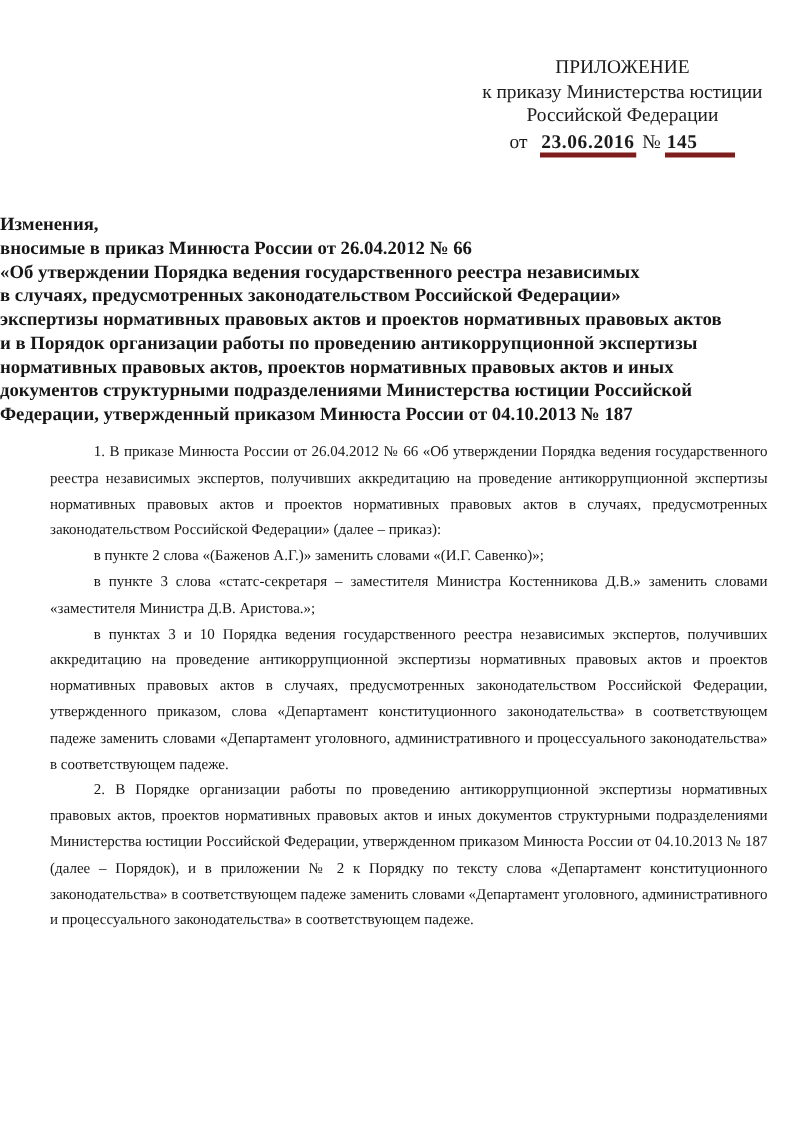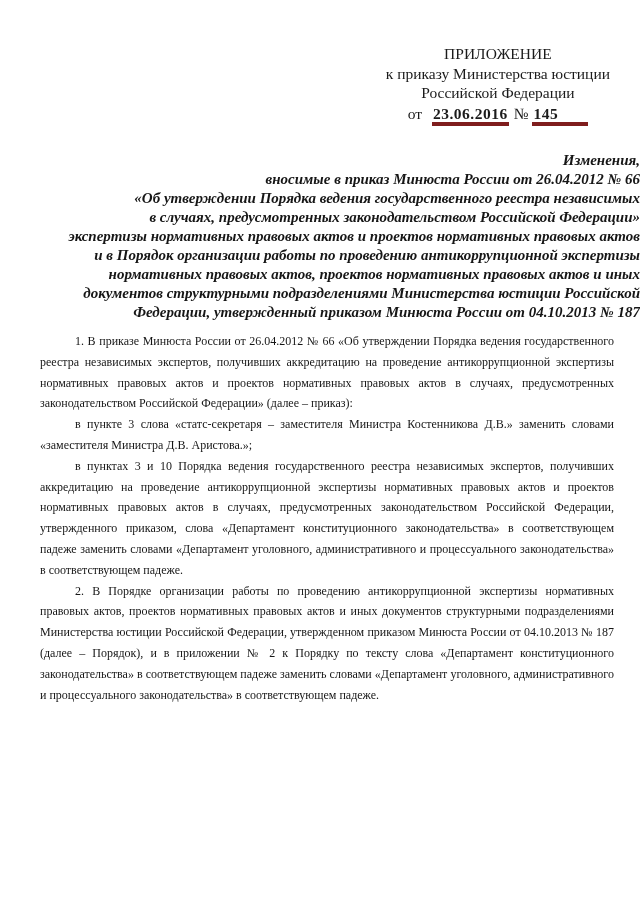--- a/index.html
+++ b/index.html
@@ -43,27 +43,26 @@
     margin-top: 28px;
   }
   .nsign {
     margin-left: 5px;
   }
   .pfx {
     margin-right: 10px;
   }
   
   .doc-title {
-    margin-top: 28px;
-    text-align: right;
+    margin-top: 48px;
+    text-align: left;
     font-size: 15px;
     line-height: 19px;
     font-weight: 600;
     color: #161616;
-    font-style: italic;
   }
   .doc-title .tl {
     white-space: nowrap;
   }
   
   .doc-body {
     margin: 9px 26px 0 40px;
     font-size: 12px;
     line-height: 20.8px;
     text-align: justify;
@@ -94,18 +93,19 @@
     <div class="tl">в случаях, предусмотренных законодательством Российской Федерации»</div>
     <div class="tl">экспертизы нормативных правовых актов и проектов нормативных правовых актов</div>
     <div class="tl">и в Порядок организации работы по проведению антикоррупционной экспертизы</div>
     <div class="tl">нормативных правовых актов, проектов нормативных правовых актов и иных</div>
     <div class="tl">документов структурными подразделениями Министерства юстиции Российской</div>
     <div class="tl">Федерации, утвержденный приказом Минюста России от 04.10.2013 № 187</div>
   </div>
 
   <div class="doc-body">
     <p>1. В приказе Минюста России от 26.04.2012 № 66 «Об утверждении Порядка ведения государственного реестра независимых экспертов, получивших аккредитацию на проведение антикоррупционной экспертизы нормативных правовых актов и проектов нормативных правовых актов в случаях, предусмотренных законодательством Российской Федерации» (далее – приказ):</p>
+    <p>в пункте 2 слова «(Баженов А.Г.)» заменить словами «(И.Г. Савенко)»;</p>
     <p>в пункте 3 слова «статс-секретаря – заместителя Министра Костенникова Д.В.» заменить словами «заместителя Министра Д.В. Аристова.»;</p>
     <p>в пунктах 3 и 10 Порядка ведения государственного реестра независимых экспертов, получивших аккредитацию на проведение антикоррупционной экспертизы нормативных правовых актов и проектов нормативных правовых актов в случаях, предусмотренных законодательством Российской Федерации, утвержденного приказом, слова «Департамент конституционного законодательства» в соответствующем падеже заменить словами «Департамент уголовного, административного и процессуального законодательства» в соответствующем падеже.</p>
     <p>2. В Порядке организации работы по проведению антикоррупционной экспертизы нормативных правовых актов, проектов нормативных правовых актов и иных документов структурными подразделениями Министерства юстиции Российской Федерации, утвержденном приказом Минюста России от 04.10.2013 № 187 (далее – Порядок), и в приложении № 2 к Порядку по тексту слова «Департамент конституционного законодательства» в соответствующем падеже заменить словами «Департамент уголовного, административного и процессуального законодательства» в соответствующем падеже.</p>
   </div>
 
 </div>
 
 </body></html>

